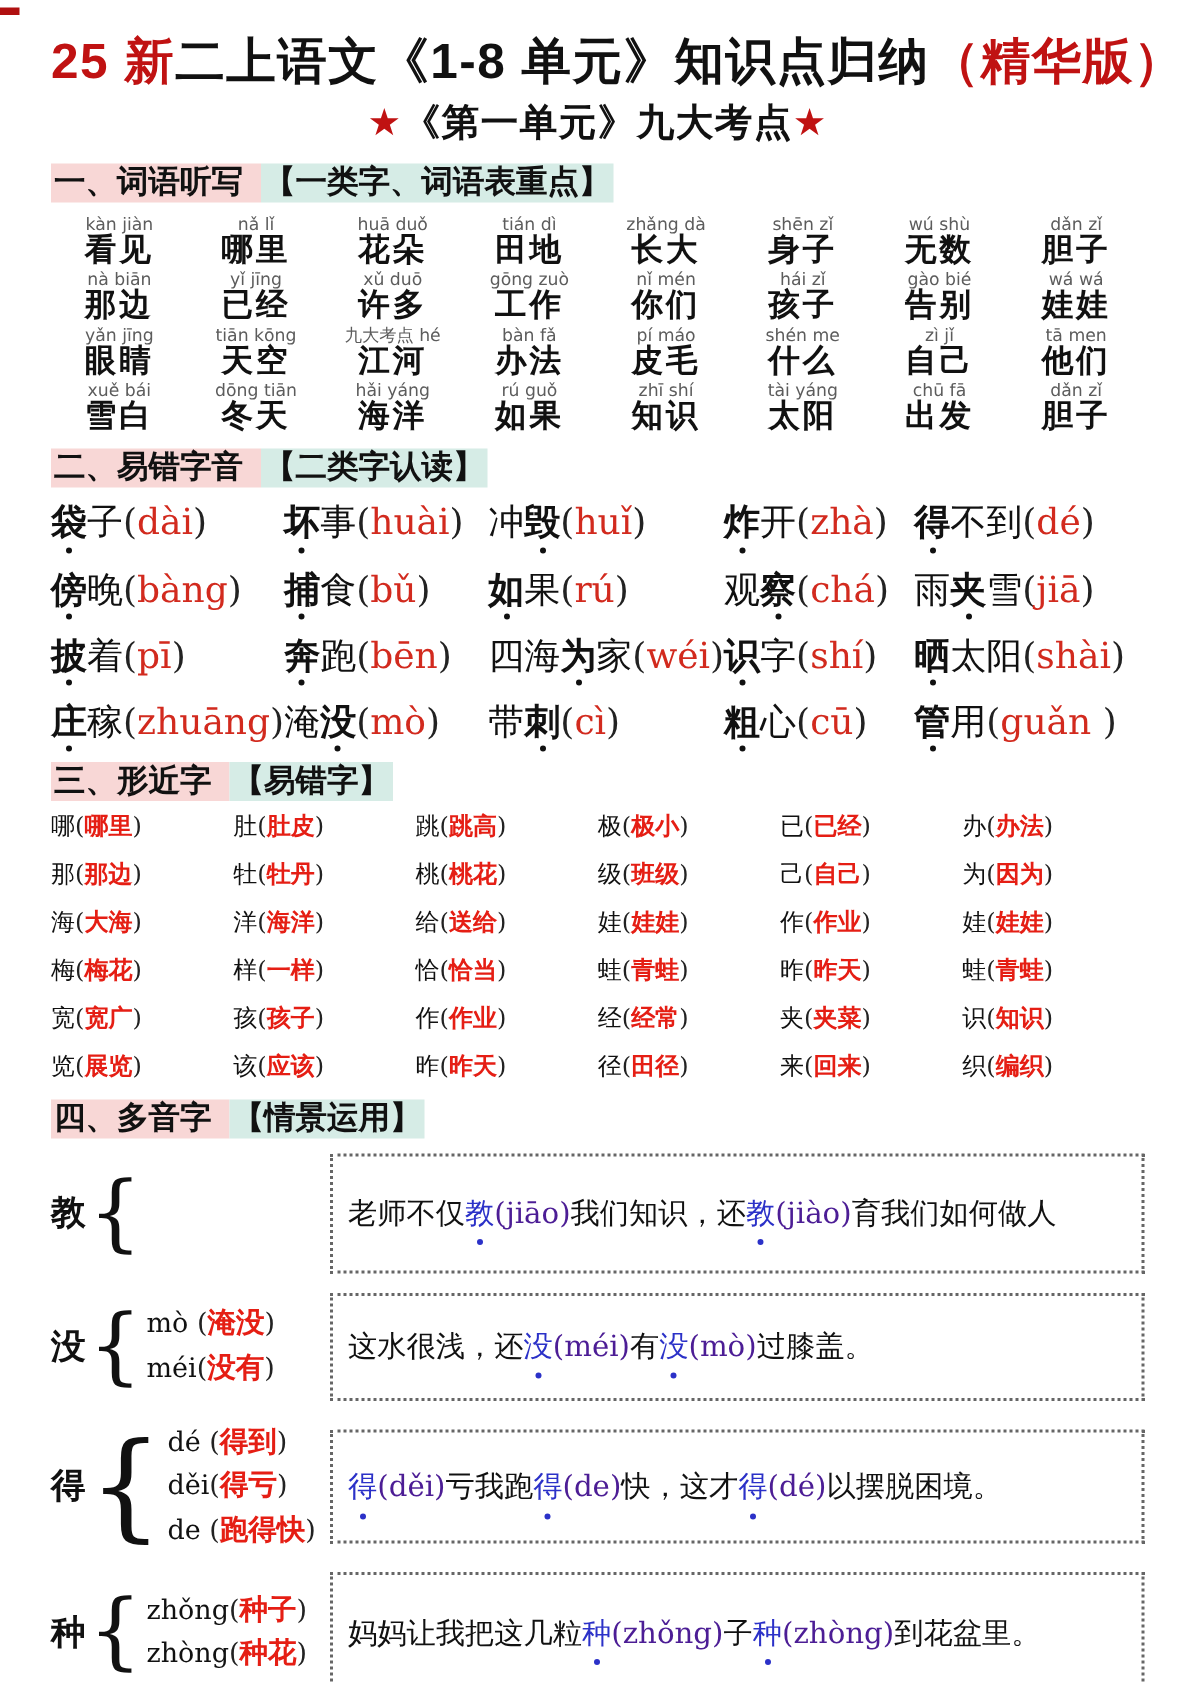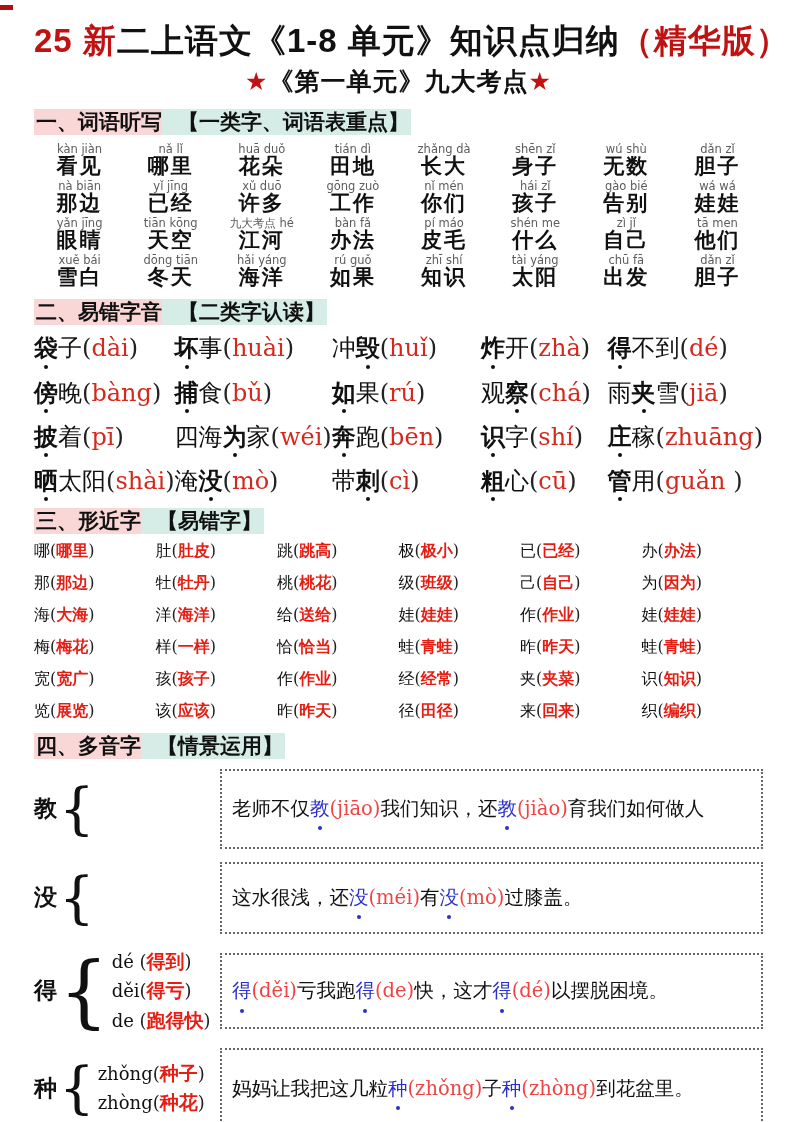--- a/index.html
+++ b/index.html
@@ -11,22 +11,22 @@
   .corner-mark{position:absolute;left:0;top:5px;width:13px;height:5px;background:#b01010;}
 
   
   .title{ font-size:33px;font-weight:700;letter-spacing:1px; line-height:1.25;white-space:nowrap;}
   .title .red{color:#c01212;}
   .subtitle{text-align:center;font-size:25px;font-weight:700;margin-top:4px;letter-spacing:1px;}
   .subtitle .star{color:#c01212;}
 
   
   .sec-head{font-size:21px;font-weight:700;margin:10px 0 6px 0;line-height:1.35;}
-  .sec-head .hl-pink{background:#f8d7d6;padding:1px 0 2px 2px;}
-  .sec-head .hl-mint{background:#d6ece6;padding:1px 2px 2px 16px;}
+  .sec-head .hl-pink{background:#f8d7d6;padding:1px 12px 2px 2px;}
+  .sec-head .hl-mint{background:#d6ece6;padding:1px 2px 2px 2px;}
 
   
   .py-grid{display:grid;grid-template-columns:repeat(8,1fr);row-gap:3px;margin:2px 0 4px 0;}
   .py-cell{text-align:center;line-height:1.05;}
   .py-cell .py{font-size:11.5px;color:#5c5c5c;font-family:"DejaVu Sans",sans-serif;white-space:nowrap;}
   .py-cell .cn{font-size:21px;font-weight:600;font-family:"DejaVu Serif","Liberation Serif",serif;white-space:nowrap;letter-spacing:2px;}
 
   
   .emph-grid{display:grid;grid-template-columns:1.02fr 1.02fr 1.12fr 0.95fr 1.15fr;row-gap:12px;margin:6px 0 4px 0;}
   .emph-item{font-size:24px;font-family:"DejaVu Serif","Liberation Serif",serif;white-space:nowrap;line-height:1.3;}
@@ -46,21 +46,21 @@
   .dy-row{display:flex;align-items:center;margin-bottom:13px;}
   .dy-left{display:flex;align-items:center;width:186px;flex:0 0 186px;}
   .dy-char{font-size:23px;font-weight:700;font-family:"DejaVu Serif","Liberation Serif",serif;margin-right:2px;}
   .dy-brace{font-family:"DejaVu Serif",serif;font-weight:400;color:#111;line-height:0.9;margin-right:3px;}
   .dy-readings{display:flex;flex-direction:column;justify-content:center;}
   .dy-reading{font-size:18px;font-family:"DejaVu Serif","Liberation Serif",serif;white-space:nowrap;line-height:1.55;}
   .dy-reading .word{color:#e51e14;font-weight:700;font-size:19px;}
   .dy-box{flex:1;border:2px dotted #666;padding:6px 10px;display:flex;align-items:center;min-height:50px;background:#fff;}
   .dy-sentence{font-size:19.5px;font-family:"DejaVu Serif","Liberation Serif",serif;line-height:1.7;}
   .seg-blue{color:#2b31c8;}
-  .seg-red{color:#ef4444;}
+  .seg-red{color:#4c1d95;}
 </style>
 </head>
 <body>
 
 <div class="corner-mark"></div>
 
 <div class="page">
 
   <div class="title">
     <span class="red">25 新</span><span>二上语文《1-8 单元》知识点归纳</span><span class="red">（精华版）</span>
@@ -215,25 +215,25 @@
         <span class="emph-item"><span class="bold dotted">坏</span><span>事</span><span class="paren">(</span><span class="red-py">huài</span><span class="paren">)</span></span>
         <span class="emph-item"><span>冲</span><span class="bold dotted">毁</span><span class="paren">(</span><span class="red-py">huǐ</span><span class="paren">)</span></span>
         <span class="emph-item"><span class="bold dotted">炸</span><span>开</span><span class="paren">(</span><span class="red-py">zhà</span><span class="paren">)</span></span>
         <span class="emph-item"><span class="bold dotted">得</span><span>不到</span><span class="paren">(</span><span class="red-py">dé</span><span class="paren">)</span></span>
         <span class="emph-item"><span class="bold dotted">傍</span><span>晚</span><span class="paren">(</span><span class="red-py">bàng</span><span class="paren">)</span></span>
         <span class="emph-item"><span class="bold dotted">捕</span><span>食</span><span class="paren">(</span><span class="red-py">bǔ</span><span class="paren">)</span></span>
         <span class="emph-item"><span class="bold dotted">如</span><span>果</span><span class="paren">(</span><span class="red-py">rú</span><span class="paren">)</span></span>
         <span class="emph-item"><span>观</span><span class="bold dotted">察</span><span class="paren">(</span><span class="red-py">chá</span><span class="paren">)</span></span>
         <span class="emph-item"><span>雨</span><span class="bold dotted">夹</span><span>雪</span><span class="paren">(</span><span class="red-py">jiā</span><span class="paren">)</span></span>
         <span class="emph-item"><span class="bold dotted">披</span><span>着</span><span class="paren">(</span><span class="red-py">pī</span><span class="paren">)</span></span>
+        <span class="emph-item"><span class="bold dotted">奔</span><span>跑</span><span class="paren">(</span><span class="red-py">bēn</span><span class="paren">)</span></span>
         <span class="emph-item"><span>四海</span><span class="bold dotted">为</span><span>家</span><span class="paren">(</span><span class="red-py">wéi</span><span class="paren">)</span></span>
-        <span class="emph-item"><span class="bold dotted">奔</span><span>跑</span><span class="paren">(</span><span class="red-py">bēn</span><span class="paren">)</span></span>
         <span class="emph-item"><span class="bold dotted">识</span><span>字</span><span class="paren">(</span><span class="red-py">shí</span><span class="paren">)</span></span>
+        <span class="emph-item"><span class="bold dotted">晒</span><span>太阳</span><span class="paren">(</span><span class="red-py">shài</span><span class="paren">)</span></span>
         <span class="emph-item"><span class="bold dotted">庄</span><span>稼</span><span class="paren">(</span><span class="red-py">zhuāng</span><span class="paren">)</span></span>
-        <span class="emph-item"><span class="bold dotted">晒</span><span>太阳</span><span class="paren">(</span><span class="red-py">shài</span><span class="paren">)</span></span>
         <span class="emph-item"><span>淹</span><span class="bold dotted">没</span><span class="paren">(</span><span class="red-py">mò</span><span class="paren">)</span></span>
         <span class="emph-item"><span>带</span><span class="bold dotted">刺</span><span class="paren">(</span><span class="red-py">cì</span><span class="paren">)</span></span>
         <span class="emph-item"><span class="bold dotted">粗</span><span>心</span><span class="paren">(</span><span class="red-py">cū</span><span class="paren">)</span></span>
         <span class="emph-item"><span class="bold dotted">管</span><span>用</span><span class="paren">(</span><span class="red-py">guǎn </span><span class="paren">)</span></span>
       </div>
   </section>
 
   <section>
     <div class="sec-head">
       <span class="hl-pink">三、形近字</span><span class="hl-mint">【易错字】</span>
@@ -289,20 +289,24 @@
             <span class="dy-brace" style="font-size: 56px;">{</span>
           </div>
           <div class="dy-box" style="min-height: 64px;">
             <div class="dy-sentence"><span>老师不仅</span><span class="seg-blue dotted">教</span><span class="seg-red">(jiāo)</span><span>我们知识，还</span><span class="seg-blue dotted">教</span><span class="seg-red">(jiào)</span><span>育我们如何做人</span></div>
           </div>
         </div>
         <div class="dy-row">
           <div class="dy-left">
             <span class="dy-char">没</span>
             <span class="dy-brace" style="font-size: 56px;">{</span>
+            <div class="dy-readings">
+              <div class="dy-reading"><span>mò </span><span class="paren">(</span><span class="word">淹没</span><span class="paren">)</span></div>
+              <div class="dy-reading"><span>méi</span><span class="paren">(</span><span class="word">没有</span><span class="paren">)</span></div>
+            </div>
           </div>
           <div class="dy-box" style="min-height: 56px;">
             <div class="dy-sentence"><span>这水很浅，还</span><span class="seg-blue dotted">没</span><span class="seg-red">(méi)</span><span>有</span><span class="seg-blue dotted">没</span><span class="seg-red">(mò)</span><span>过膝盖。</span></div>
           </div>
         </div>
         <div class="dy-row">
           <div class="dy-left">
             <span class="dy-char">得</span>
             <span class="dy-brace" style="font-size: 78px;">{</span>
             <div class="dy-readings">

